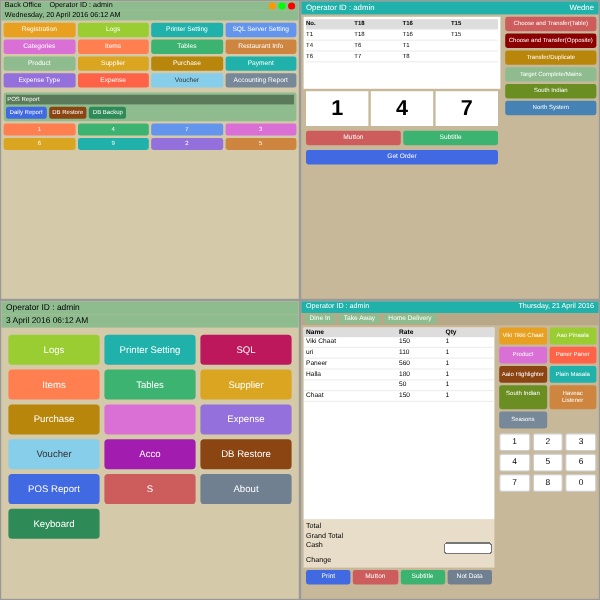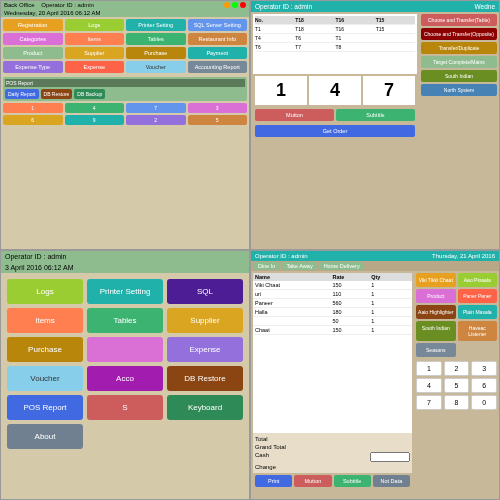--- a/index.html
+++ b/index.html
@@ -434,34 +434,34 @@
   </div>
 
   <div class="quadrant q3">
     <div class="title-bar">
       <span>Operator ID :  admin</span>
     </div>
     <div class="datetime" style="font-size:7px;padding:2px 4px;background:#8fbc8f;">3 April 2016 06:12 AM</div>
     <div class="menu-grid">
       <div class="menu-btn" style="background:#9acd32;font-size:8px;padding:8px 4px;">Logs</div>
       <div class="menu-btn" style="background:#20b2aa;font-size:8px;padding:8px 4px;">Printer Setting</div>
-      <div class="menu-btn" style="background:#4c1d95;font-size:8px;padding:8px 4px;">SQL</div>
+      <div class="menu-btn" style="background:#be185d;font-size:8px;padding:8px 4px;">SQL</div>
       <div class="menu-btn" style="background:#ff7f50;font-size:8px;padding:8px 4px;">Items</div>
       <div class="menu-btn" style="background:#3cb371;font-size:8px;padding:8px 4px;">Tables</div>
       <div class="menu-btn" style="background:#daa520;font-size:8px;padding:8px 4px;">Supplier</div>
       <div class="menu-btn" style="background:#b8860b;font-size:8px;padding:8px 4px;">Purchase</div>
       <div class="menu-btn" style="background:#da70d6;font-size:8px;padding:8px 4px;"></div>
       <div class="menu-btn" style="background:#9370db;font-size:8px;padding:8px 4px;">Expense</div>
       <div class="menu-btn" style="background:#87ceeb;color:#333;font-size:8px;padding:8px 4px;">Voucher</div>
       <div class="menu-btn" style="background:#a21caf;font-size:8px;padding:8px 4px;">Acco</div>
       <div class="menu-btn" style="background:#8b4513;font-size:8px;padding:8px 4px;">DB Restore</div>
       <div class="menu-btn" style="background:#4169e1;font-size:8px;padding:8px 4px;">POS Report</div>
       <div class="menu-btn" style="background:#cd5c5c;font-size:8px;padding:8px 4px;">S</div>
+      <div class="menu-btn" style="background:#708090;font-size:8px;padding:8px 4px;">About</div>
       <div class="menu-btn" style="background:#2e8b57;font-size:8px;padding:8px 4px;">Keyboard</div>
-      <div class="menu-btn" style="background:#708090;font-size:8px;padding:8px 4px;">About</div>
     </div>
   </div>
 
   <div class="quadrant q4">
     <div class="title-bar">
       <span>Operator ID :  admin</span>
       <span>Thursday, 21 April 2016</span>
     </div>
     <div class="sub-bar">
       <span>Dine In</span>

